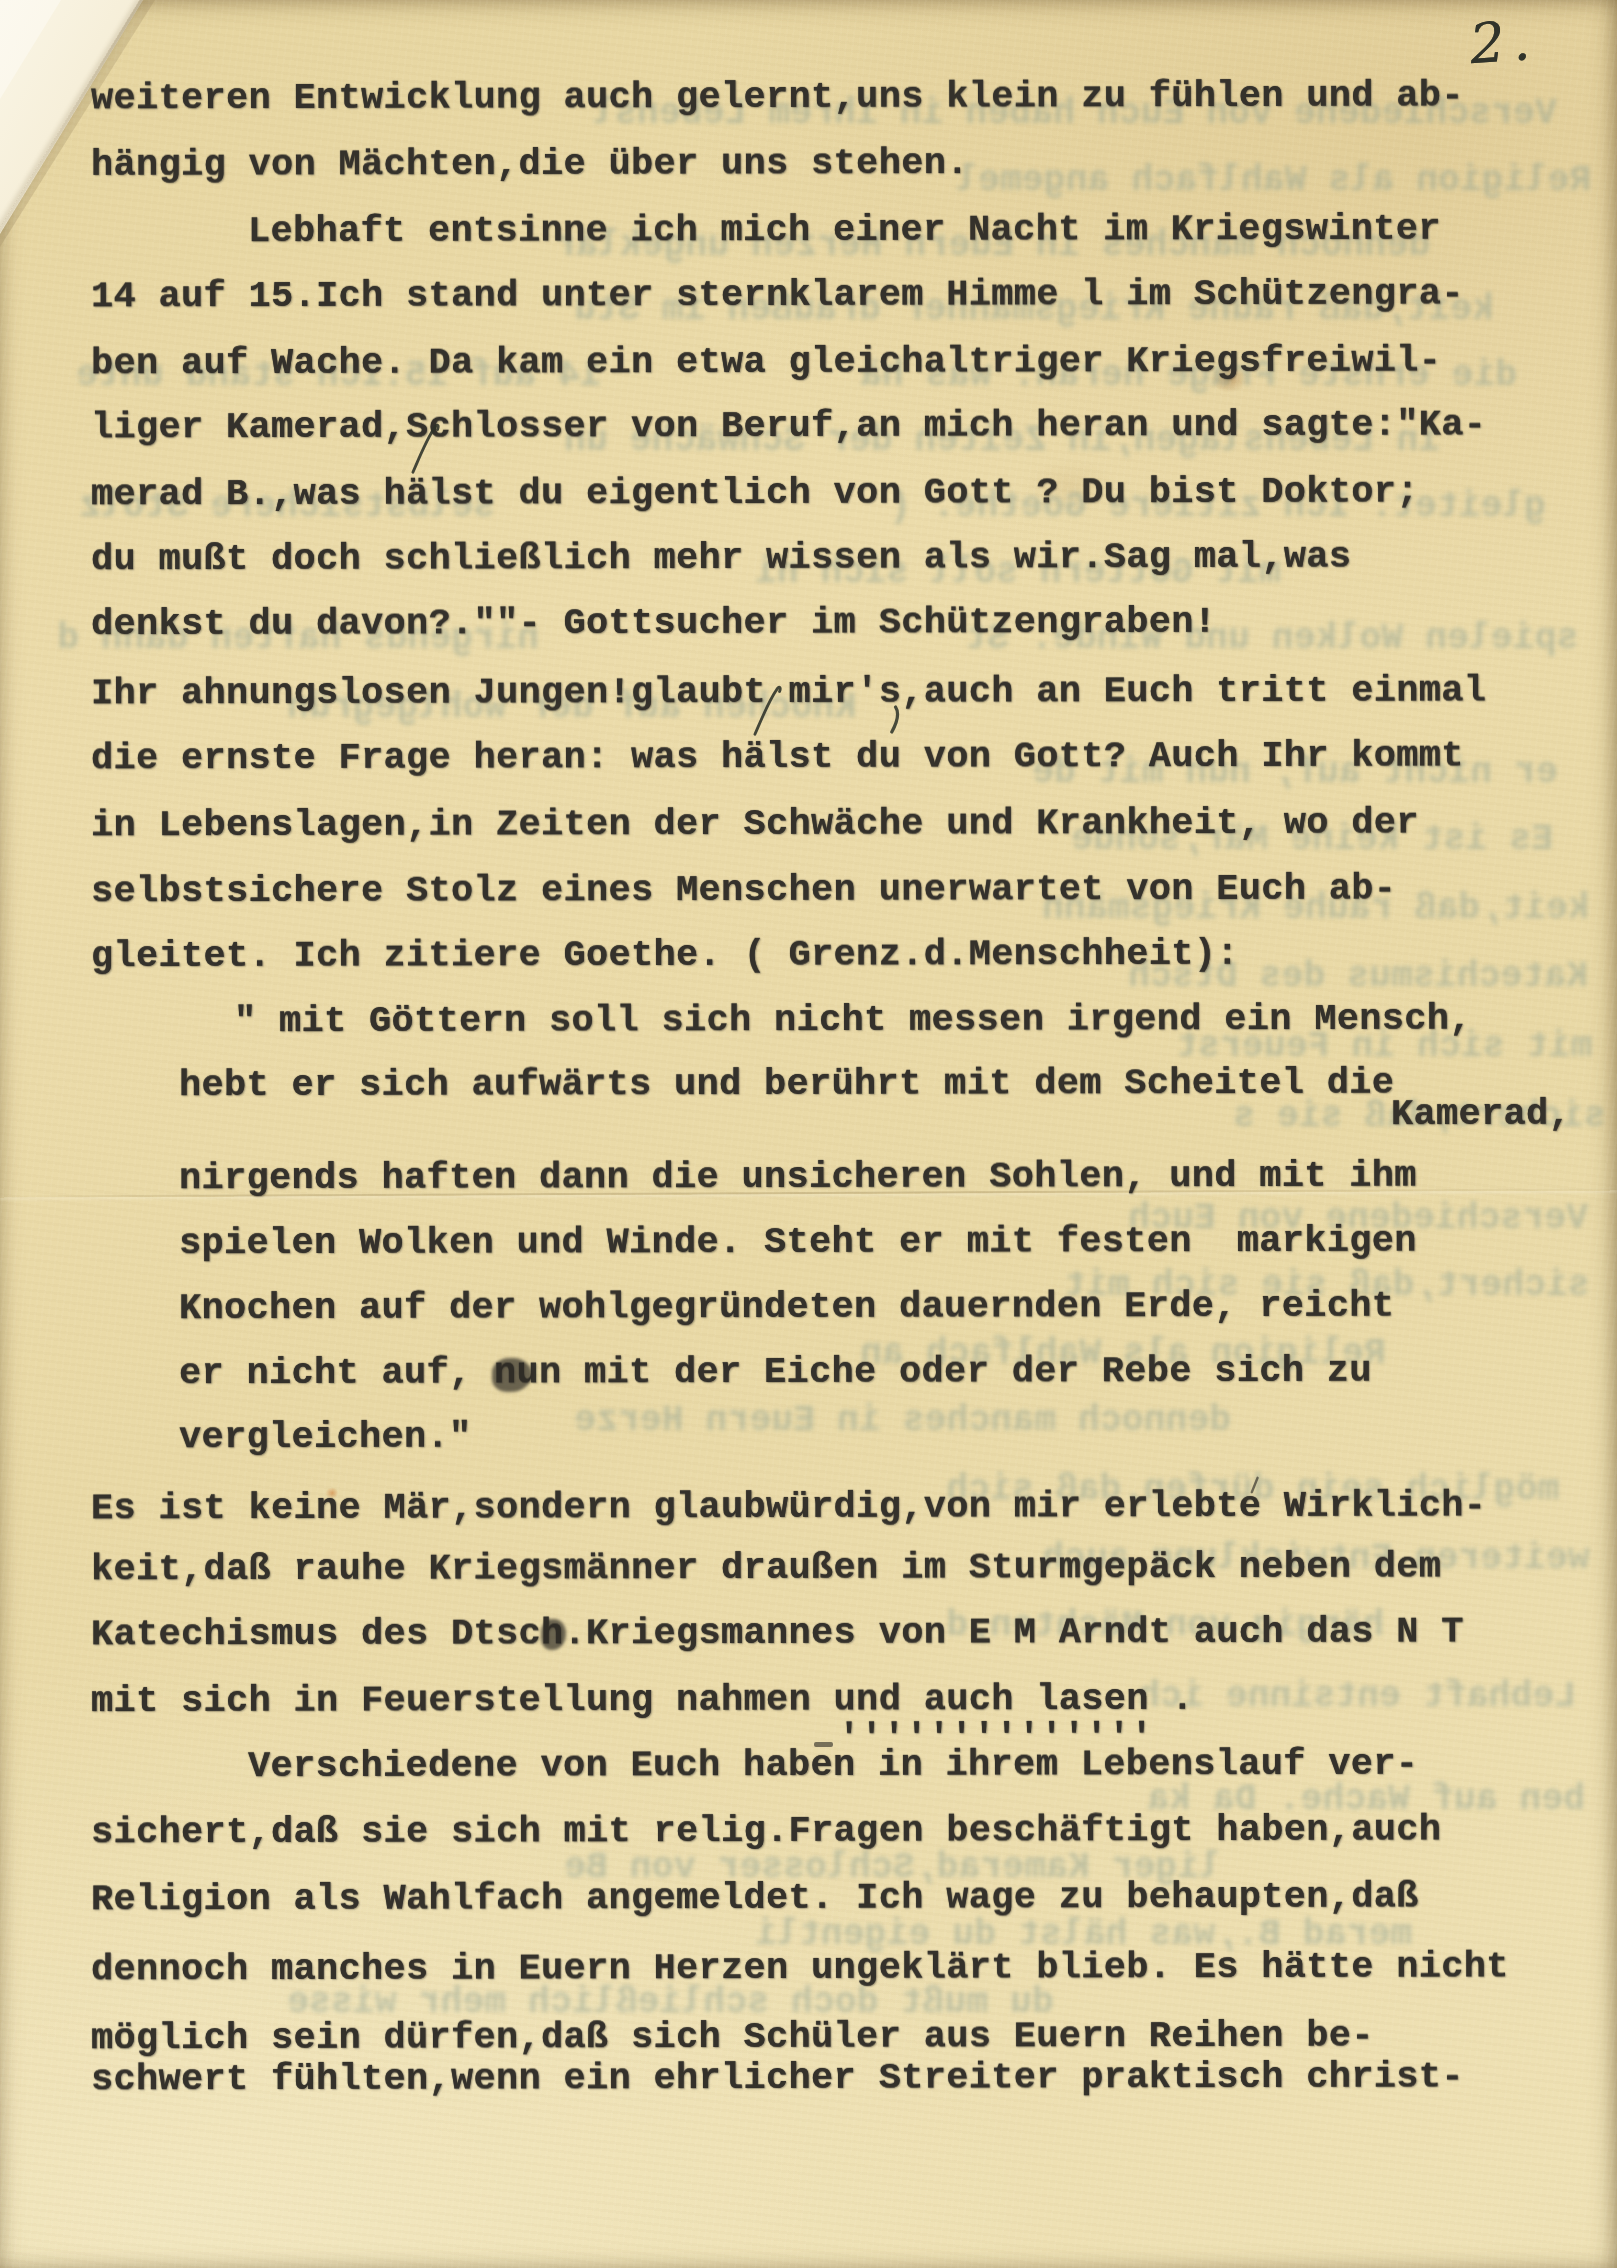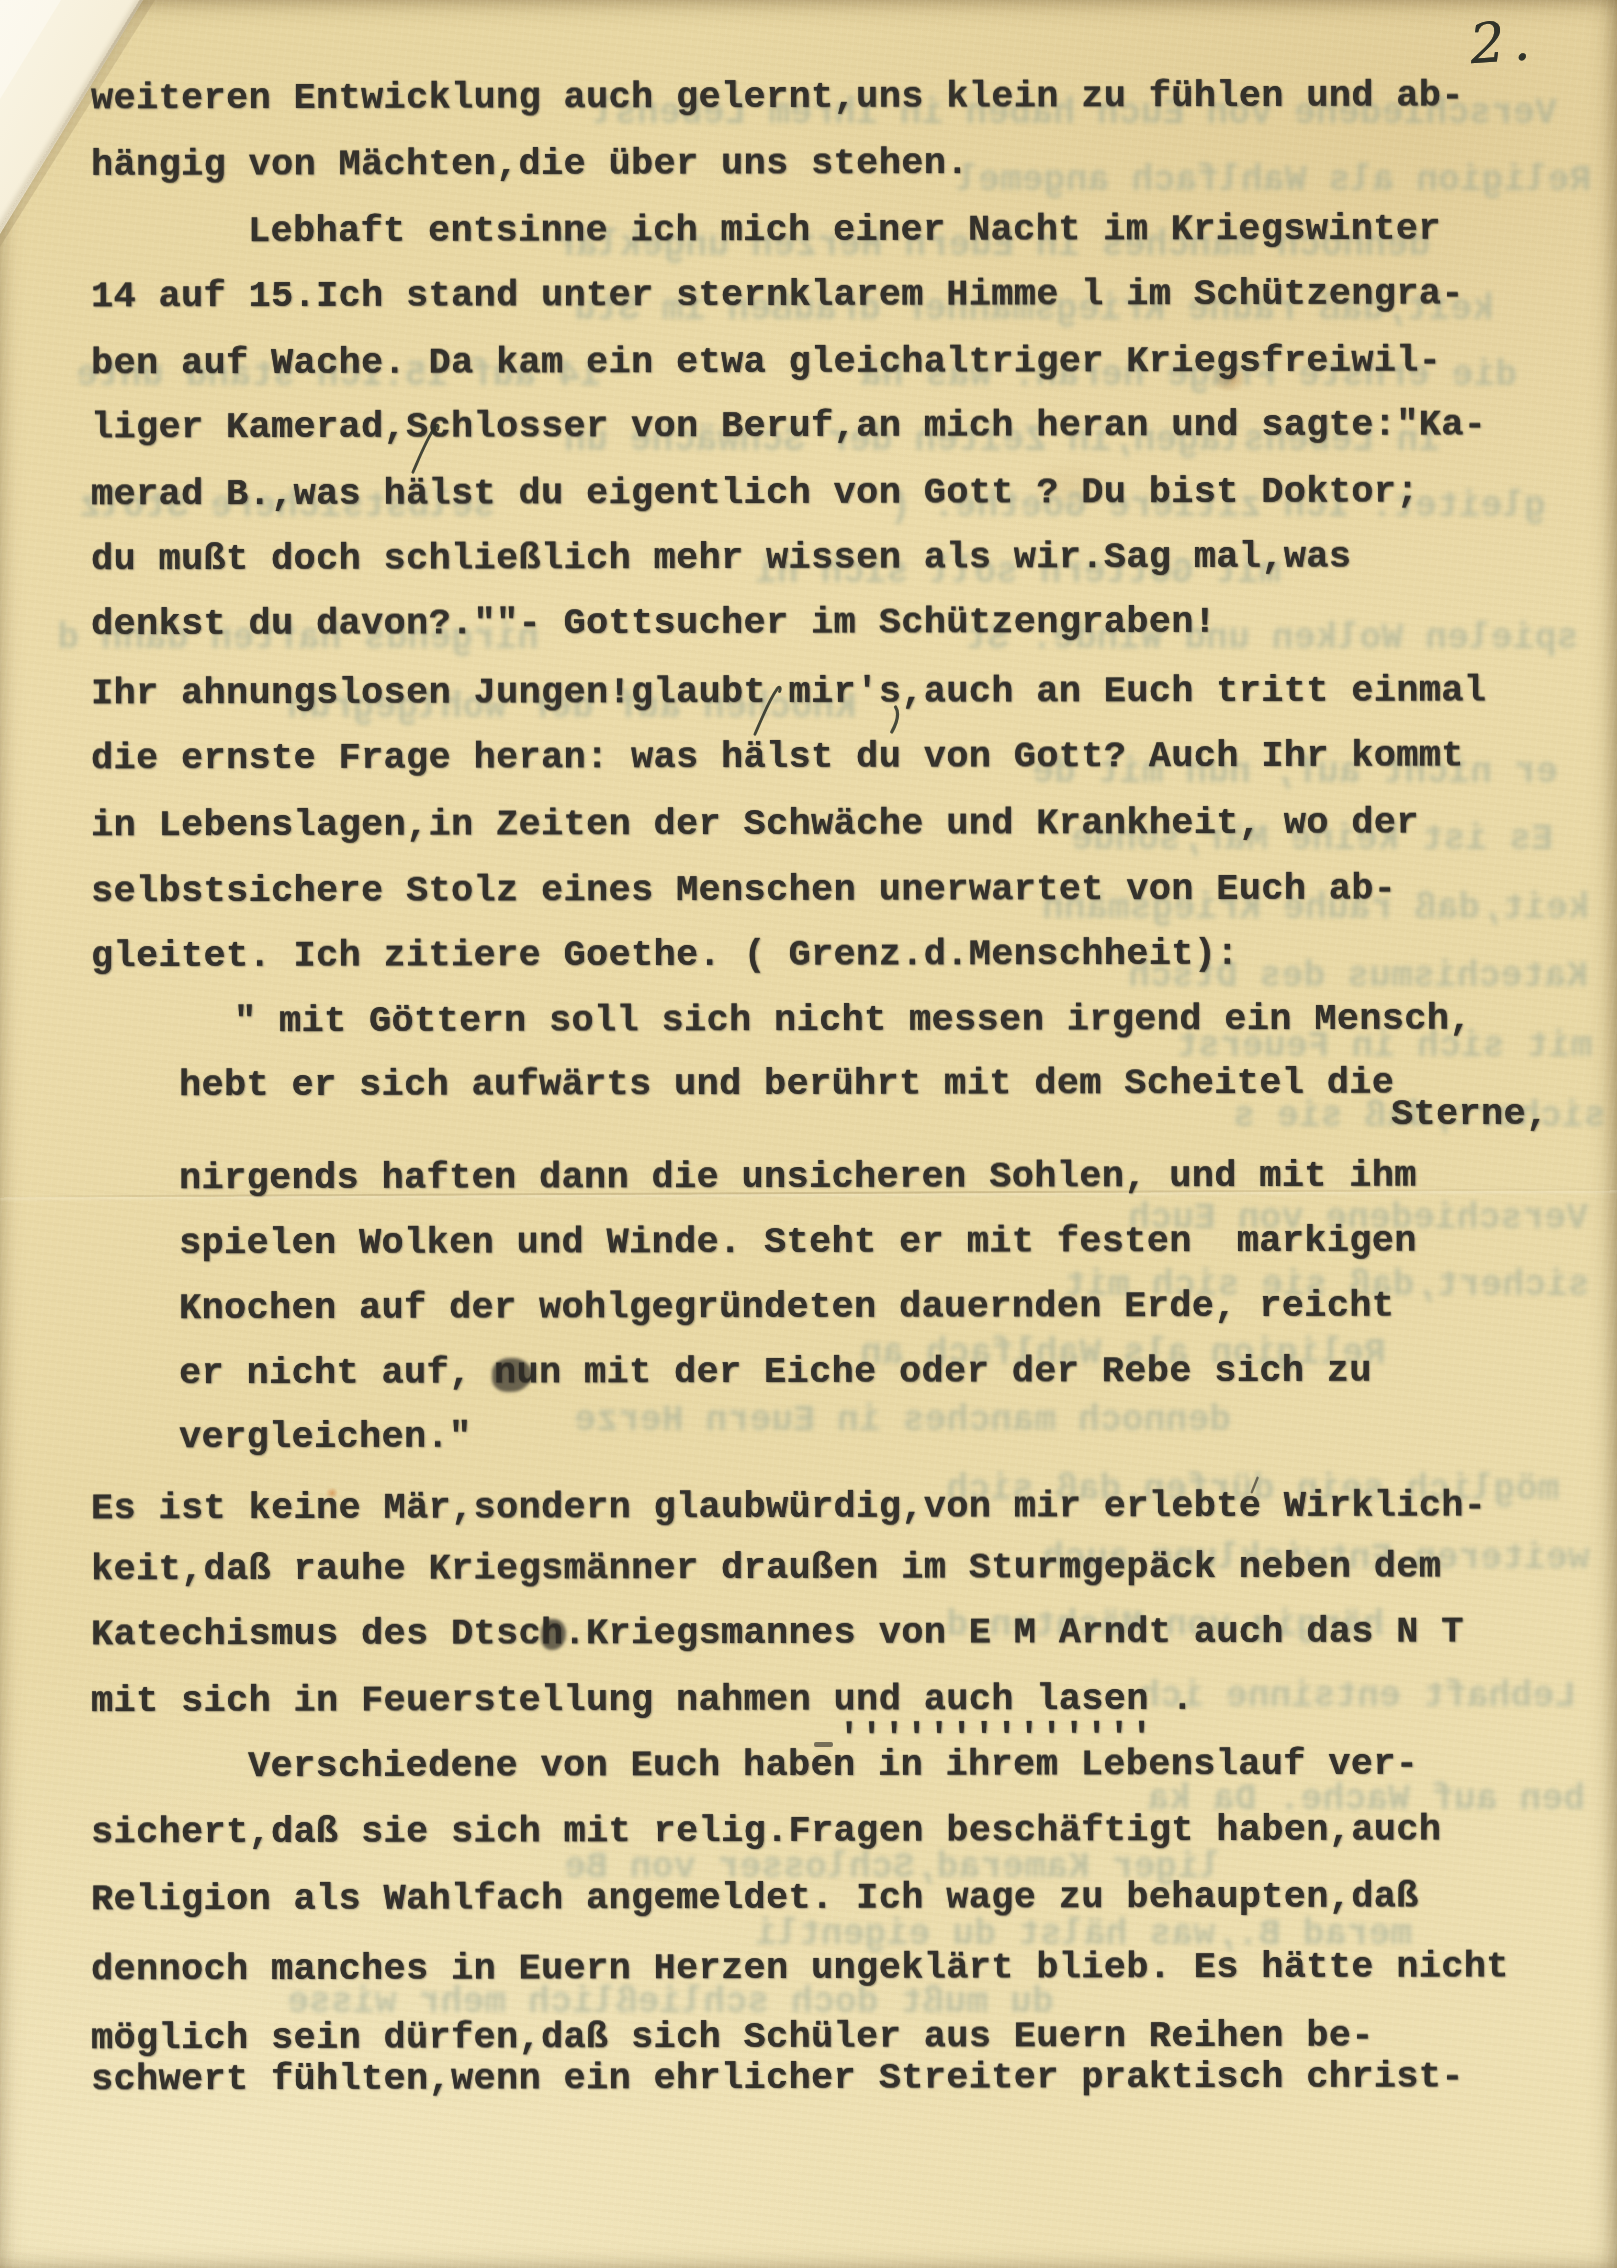--- a/index.html
+++ b/index.html
@@ -131,21 +131,21 @@
       <div class="typed-line" style="top: 475px; left: 91px;">merad B.,was hälst du eigentlich von Gott ? Du bist Doktor;</div>
       <div class="typed-line" style="top: 540px; left: 91px;">du mußt doch schließlich mehr wissen als wir.Sag mal,was</div>
       <div class="typed-line" style="top: 605px; left: 91px;">denkst du davon?.""- Gottsucher im Schützengraben!</div>
       <div class="typed-line" style="top: 674px; left: 91px;">Ihr ahnungslosen Jungen!glaubt mir's,auch an Euch tritt einmal</div>
       <div class="typed-line" style="top: 739px; left: 91px;">die ernste Frage heran: was hälst du von Gott? Auch Ihr kommt</div>
       <div class="typed-line" style="top: 806px; left: 91px;">in Lebenslagen,in Zeiten der Schwäche und Krankheit, wo der</div>
       <div class="typed-line" style="top: 872px; left: 91px;">selbstsichere Stolz eines Menschen unerwartet von Euch ab-</div>
       <div class="typed-line" style="top: 937px; left: 91px;">gleitet. Ich zitiere Goethe. ( Grenz.d.Menschheit):</div>
       <div class="typed-line" style="top: 1002px; left: 234px;">" mit Göttern soll sich nicht messen irgend ein Mensch,</div>
       <div class="typed-line" style="top: 1066px; left: 179px;">hebt er sich aufwärts und berührt mit dem Scheitel die</div>
-      <div class="typed-line" style="top: 1096px; left: 1391px;">Sterne,</div>
+      <div class="typed-line" style="top: 1096px; left: 1391px;">Kamerad,</div>
       <div class="typed-line" style="top: 1159px; left: 179px;">nirgends haften dann die unsicheren Sohlen, und mit ihm</div>
       <div class="typed-line" style="top: 1224px; left: 179px;">spielen Wolken und Winde. Steht er mit festen  markigen</div>
       <div class="typed-line" style="top: 1289px; left: 179px;">Knochen auf der wohlgegründeten dauernden Erde, reicht</div>
       <div class="typed-line" style="top: 1354px; left: 179px;">er nicht auf, nun mit der Eiche oder der Rebe sich zu</div>
       <div class="typed-line" style="top: 1419px; left: 179px;">vergleichen."</div>
       <div class="typed-line" style="top: 1489px; left: 91px;">Es ist keine Mär,sondern glaubwürdig,von mir erlebte Wirklich-</div>
       <div class="typed-line" style="top: 1550px; left: 91px;">keit,daß rauhe Kriegsmänner draußen im Sturmgepäck neben dem</div>
       <div class="typed-line" style="top: 1615px; left: 91px;">Katechismus des Dtsch.Kriegsmannes von E M Arndt auch das N T</div>
       <div class="typed-line" style="top: 1682px; left: 91px;">mit sich in Feuerstellung nahmen und auch lasen .</div>
       <div class="typed-line" style="top: 1720px; left: 838px;">''''''''''''''</div>

